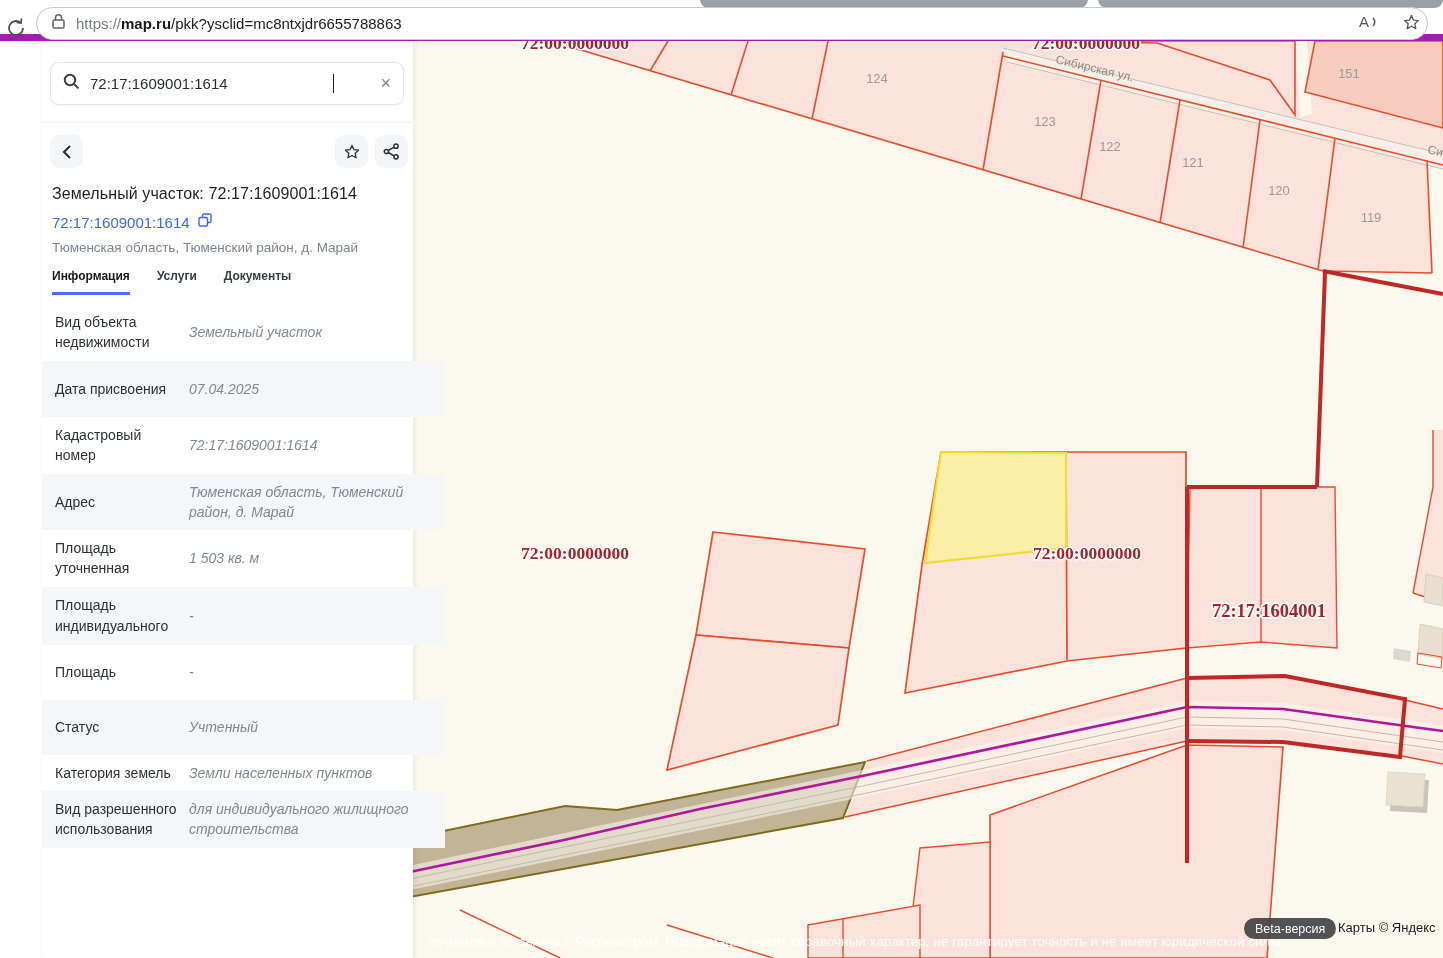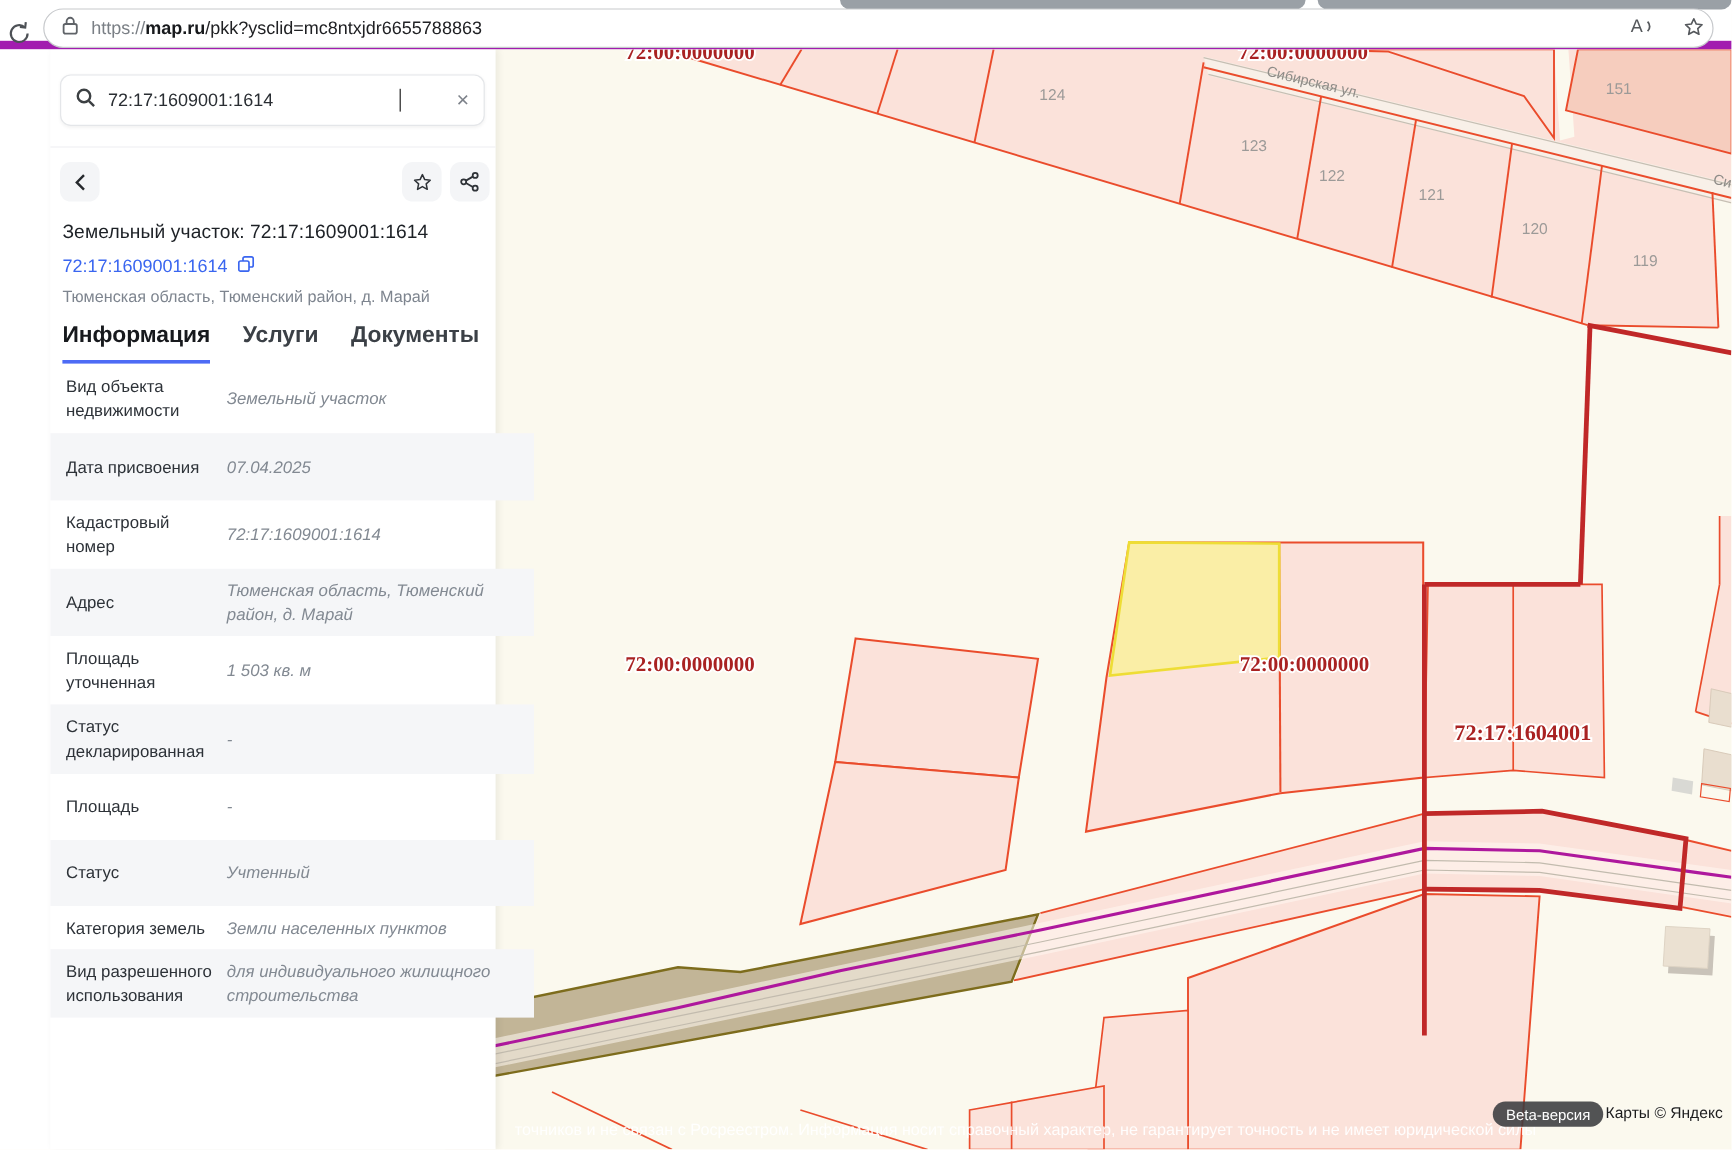--- a/index.html
+++ b/index.html
@@ -34,21 +34,21 @@
   .sb-divider { position:absolute; left:0; top:81px; width:371px; height:1px; background:#f0f1f3; }
   .btnrow { position:absolute; left:8px; top:94px; width:354px; height:34px; }
   .sq-btn { position:absolute; width:33px; height:33px; background:#f4f5f7; border-radius:9px;
             display:flex; align-items:center; justify-content:center; color:#2f3338; cursor:pointer; }
   .obj-title { position:absolute; left:10px; top:144px; width:350px; font-size:16px; color:#1d2126;
                font-weight:400; letter-spacing:.1px; }
   .obj-link-row { position:absolute; left:10px; top:172px; display:flex; align-items:center; gap:8px; }
   .obj-link { color:#3a66f0; font-size:15px; cursor:pointer; }
   .obj-address { position:absolute; left:10px; top:199px; font-size:13.5px; color:#7e858f; }
   .tabs { position:absolute; left:10px; top:228px; display:flex; gap:27px; }
-  .tab { font-size:19px; font-weight:bold; color:#3b4046; padding-bottom:9px; cursor:pointer; }
+  .tab { font-size:12px; font-weight:bold; color:#3b4046; padding-bottom:9px; cursor:pointer; }
   .tab.active { color:#17191d; border-bottom:3px solid #4d6bf5; }
   .info-table { position:absolute; left:0; top:262px; width:403px; }
   .irow { display:flex; align-items:center; padding:8px 13px 8px 13px; }
   .irow:nth-child(even) { background:#f5f6f8; }
   .irow .lbl { width:128px; min-width:128px; font-size:14px; color:#2d3238; line-height:1.45; margin-right:6px; }
   .irow .val { flex:1; font-size:14px; color:#828992; line-height:1.45; padding-right:8px;font-style:italic; }
   .irow:nth-child(1){min-height:58px}.irow:nth-child(2){min-height:56px}
   .irow:nth-child(3){min-height:38px}.irow:nth-child(4){min-height:56px}
   .irow:nth-child(5){min-height:54px}.irow:nth-child(6){min-height:58px}
   .irow:nth-child(7){min-height:55px}.irow:nth-child(8){min-height:55px}
@@ -178,21 +178,21 @@
         </div>
       <div class="irow">
           <div class="lbl">Адрес</div>
           <div class="val">Тюменская область, Тюменский район, д. Марай</div>
         </div>
       <div class="irow">
           <div class="lbl">Площадь уточненная</div>
           <div class="val">1 503 кв. м</div>
         </div>
       <div class="irow">
-          <div class="lbl">Статус декларированная</div>
+          <div class="lbl">Площадь индивидуального</div>
           <div class="val">-</div>
         </div>
       <div class="irow">
           <div class="lbl">Площадь</div>
           <div class="val">-</div>
         </div>
       <div class="irow">
           <div class="lbl">Статус</div>
           <div class="val">Учтенный</div>
         </div>

